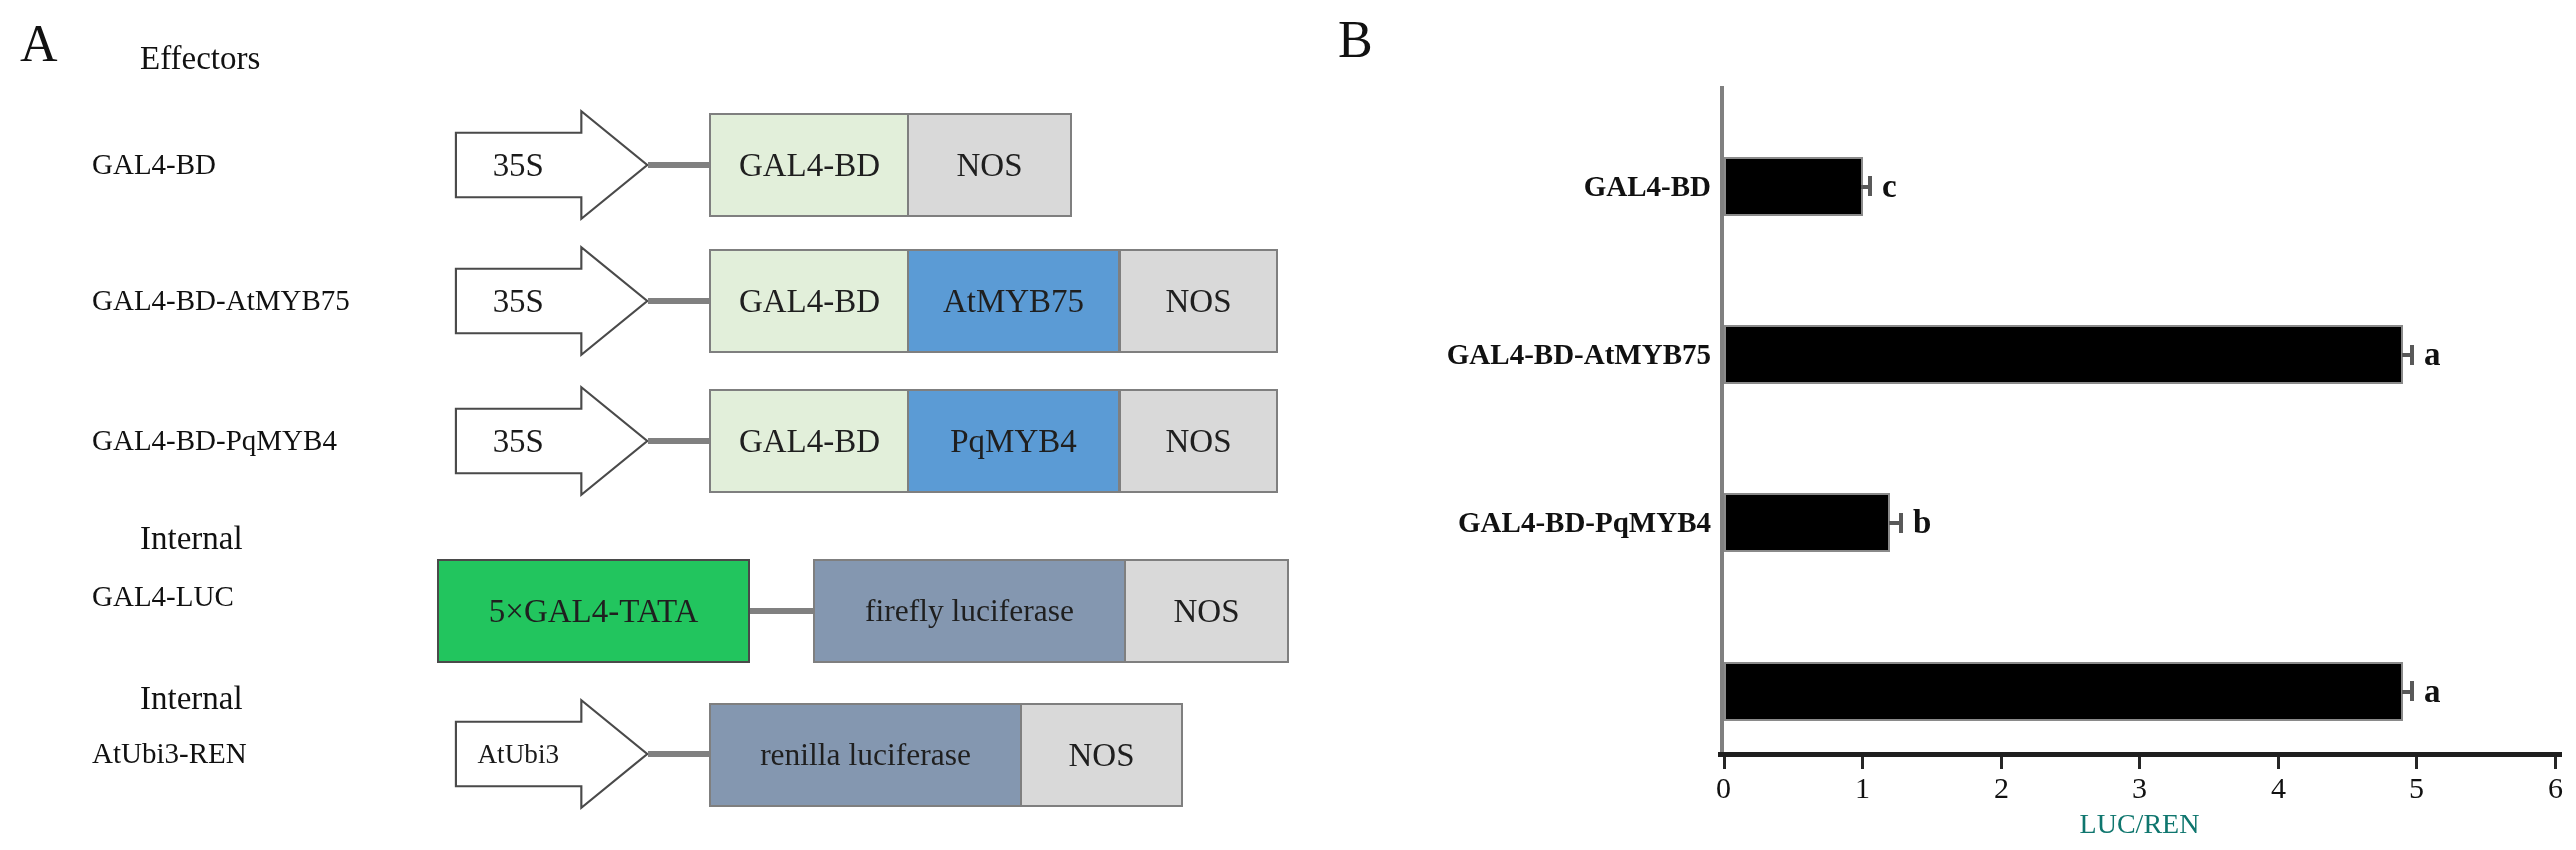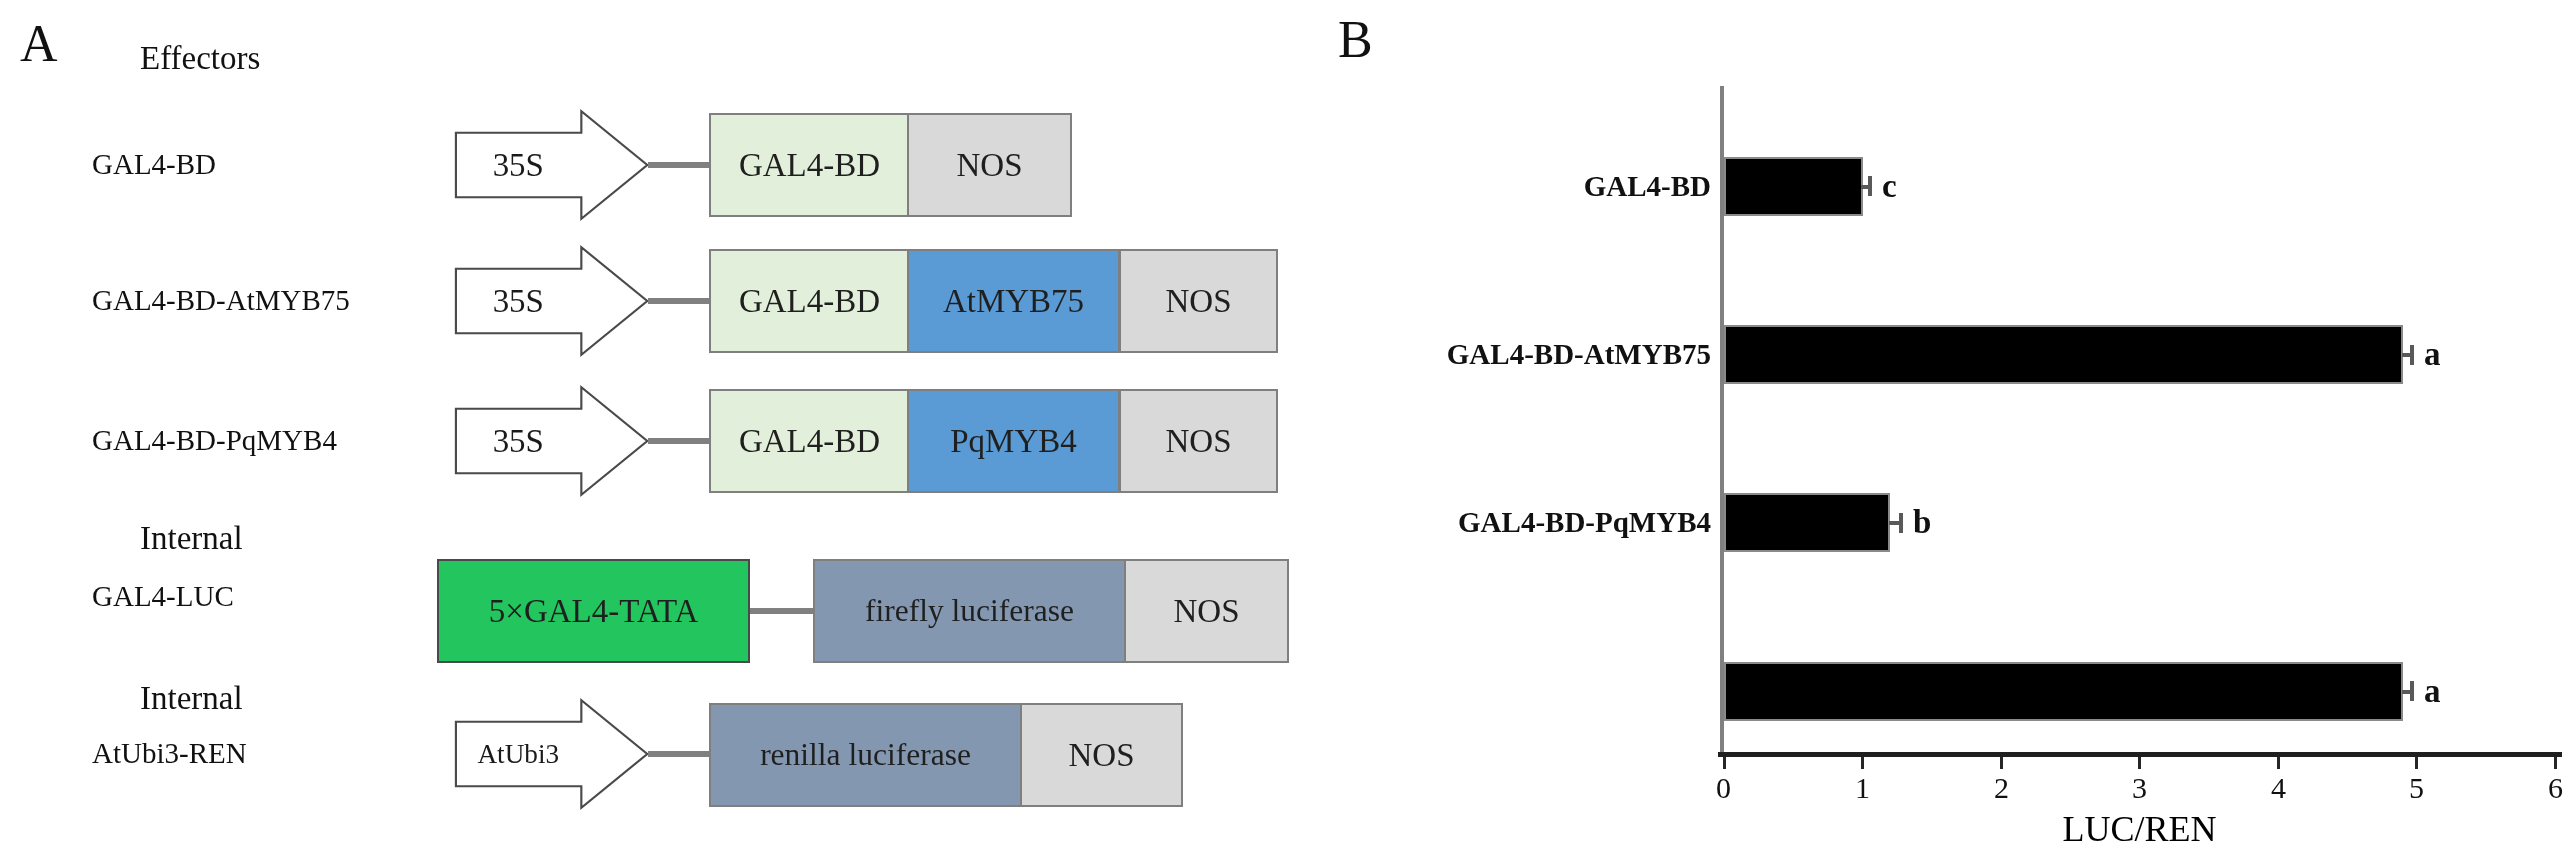--- a/index.html
+++ b/index.html
@@ -30,21 +30,21 @@
   #chart-plot{position:absolute;left:435px;top:86px;width:831px;height:666px;}
   .y-axis{position:absolute;left:-3.6px;top:0;width:3.6px;height:671px;background:#808080;}
   .x-axis{position:absolute;left:-6.4px;top:666px;width:844px;height:5px;background:#1f1f1f;}
   .cat-label{position:absolute;white-space:nowrap;font-weight:bold;font-size:29px;color:#111;text-align:right;line-height:37px;}
   .bar{position:absolute;border:2.9px solid #8a8a8a;box-sizing:border-box;}
   .whisker{position:absolute;height:3.6px;background:#595959;}
   .cap{position:absolute;width:3.6px;height:20px;background:#595959;}
   .sig{position:absolute;font-size:33px;font-weight:bold;color:#111;line-height:47px;}
   .xtick{position:absolute;width:2.9px;height:11.5px;background:#262626;}
   .xtick-label{position:absolute;width:57px;text-align:center;font-size:30px;color:#111;}
-  .x-axis-title{position:absolute;left:0;top:722px;width:831px;text-align:center;font-size:36px;color:#000000;}
+  .x-axis-title{position:absolute;left:0;top:722px;width:831px;text-align:center;font-size:28px;color:#0f766e;}
 </style>
 </head>
 <body>
 
 <div id="figure">
 
   <div id="panel-a">
     <div class="panel-letter" style="left:20px;top:14.3px">A</div>
 
     <div class="section-heading" style="top:40px">Effectors</div>

